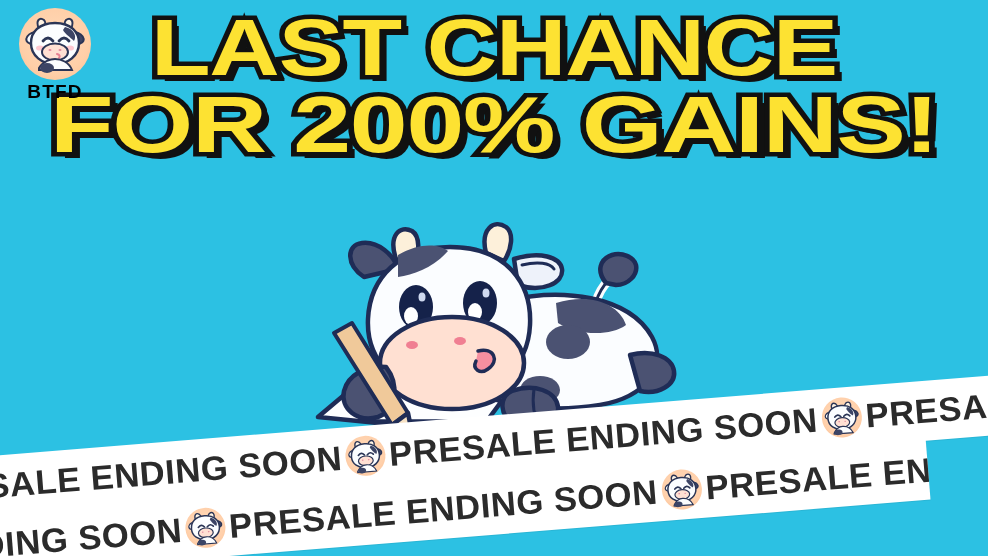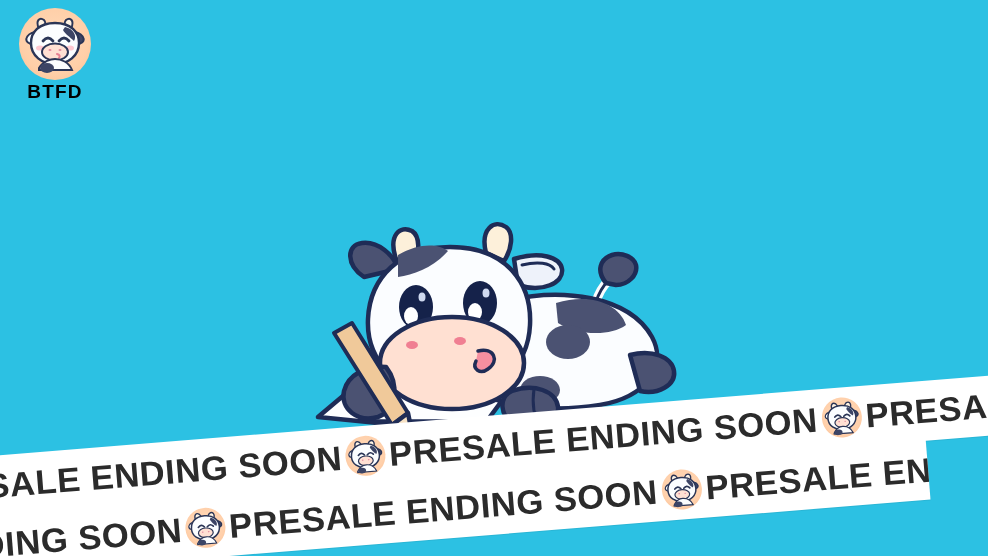--- a/index.html
+++ b/index.html
@@ -88,20 +88,24 @@
         <ellipse cx="41" cy="42" rx="1.5" ry="1" fill="#e58aa0"></ellipse>
         <path d="M38 46 q4 1 2 4" fill="none" stroke="#e87f93" stroke-width="2" stroke-linecap="round"></path>
 
         <path d="M20 60 C24 53,32 51,36 51 C42 51,50 54,53 62 L20 62 Z" fill="#fbfdff" stroke="#2b3556" stroke-width="2"></path>
         <ellipse cx="28" cy="60" rx="7" ry="5" fill="#3c4465"></ellipse>
       </svg>
     </div>
     <div id="logo-text">BTFD</div>
   </div>
 
+  <div id="headline">
+    <div class="hl-line hl-1">LAST CHANCE</div>
+    <div class="hl-line hl-2">FOR 200% GAINS!</div>
+  </div>
 
   <div id="cow-art">
     <svg width="400" height="265" viewBox="0 0 400 265">
       <g stroke="#1f2c56" stroke-width="4.5" stroke-linejoin="round" stroke-linecap="round">
 
         <path d="M18 232 L56 200 L212 202 L178 248 Z" fill="#fdfeff"></path>
         <path d="M60 236 L160 236" stroke-width="3.5"></path>
 
         <path d="M290 150 C292 120,300 104,308 96" fill="none" stroke="#fbfdff" stroke-width="9"></path>
         <path d="M290 150 C292 120,300 104,308 96" fill="none" stroke="#1f2c56" stroke-width="3"></path>

